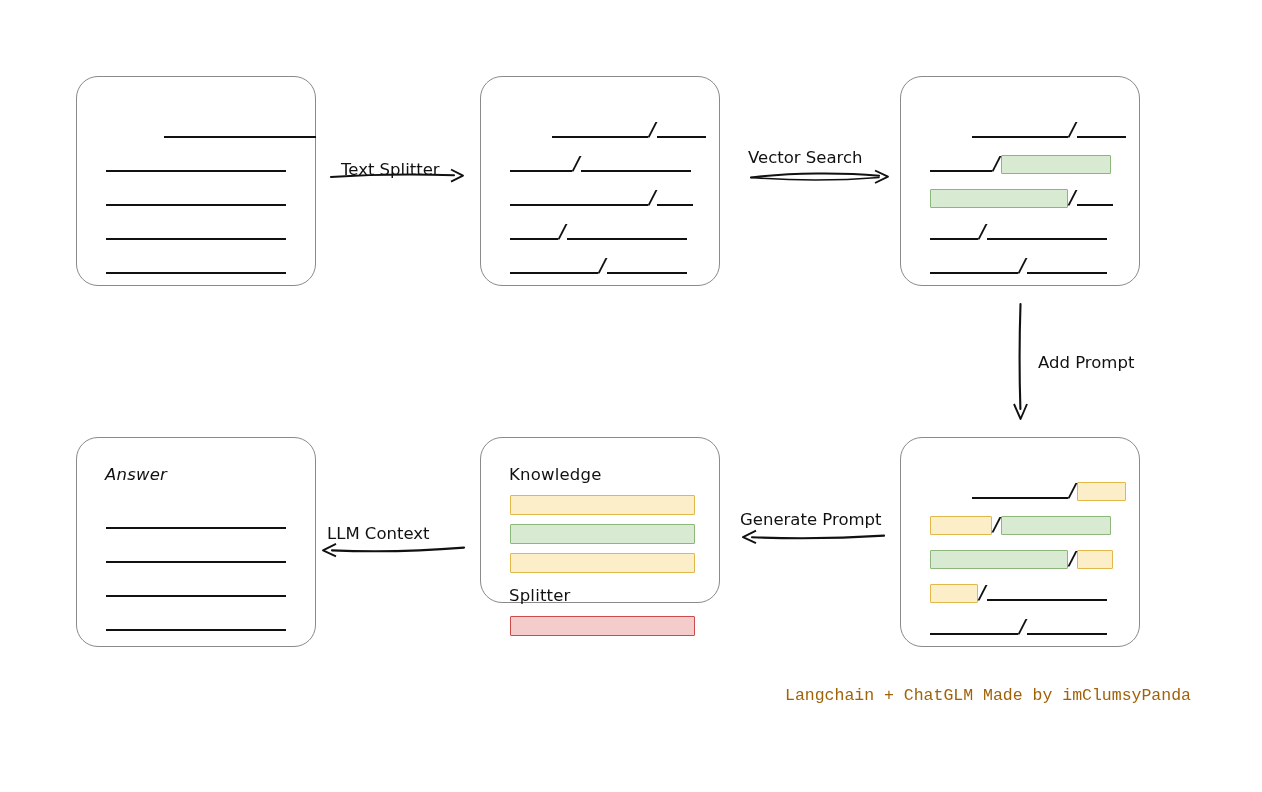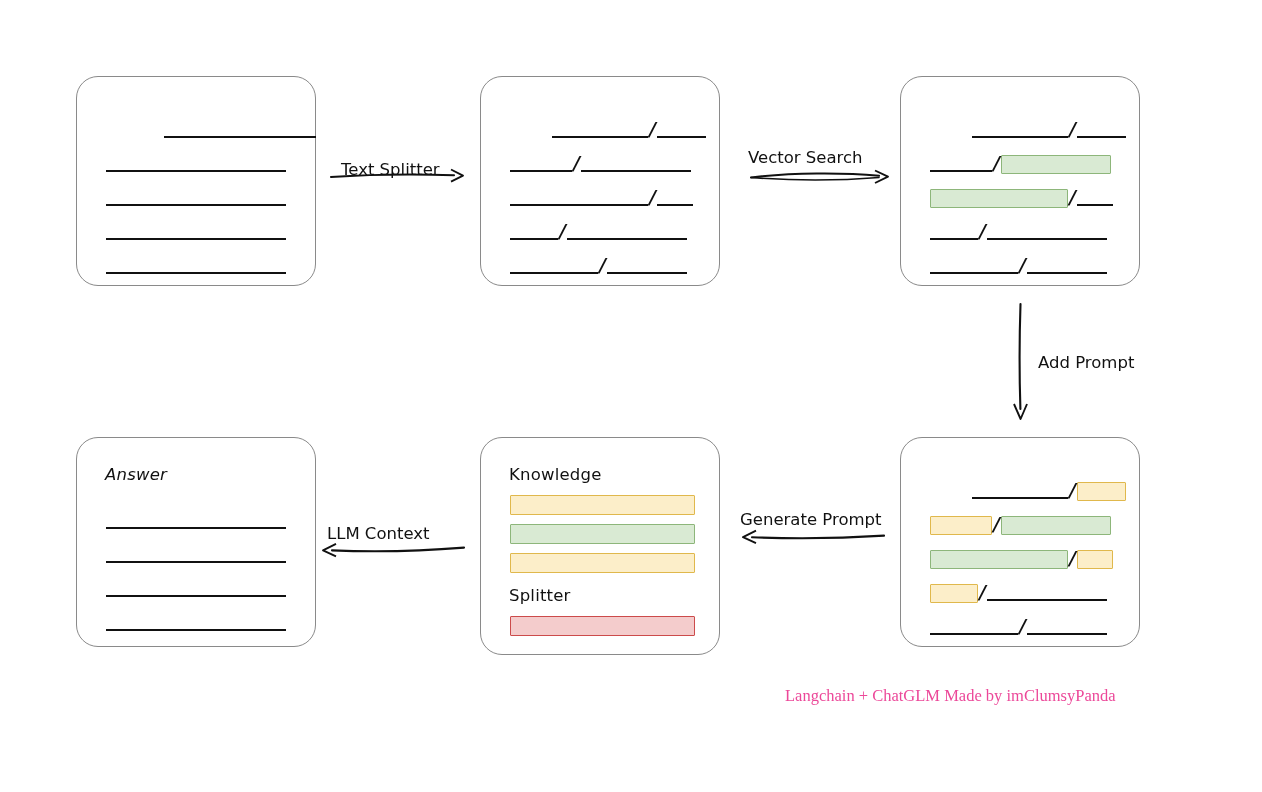--- a/index.html
+++ b/index.html
@@ -89,23 +89,23 @@
   .arrow-label {
     position: absolute;
     font-family: "DejaVu Sans", sans-serif;
     font-size: 16.5px;
     color: #111;
     white-space: nowrap;
   }
 
   .footer-note {
     position: absolute;
-    font-family: Liberation Serif, serif;
+    font-family: Liberation Mono, monospace;
     font-size: 16.5px;
-    color: #ec4899;
+    color: #a16207;
     white-space: nowrap;
     text-align: right;
   }
 </style>
 </head>
 <body>
 
 <div class="doc-box" style="left:76px; top:76px; width:240px; height:210px;">
   <div class="doc-lines">
       <div class="line-row" style="left: 29px; top: 42px;">
@@ -246,21 +246,21 @@
 </div>
 
 <div class="arrow" style="left:740px; top:529px; width:145px; height:16px;">
   <svg width="145" height="16" viewBox="0 0 145 16">
     <path d="M144 6.6 C 100 9.4, 50 9.8, 12 8.2" stroke="#111" stroke-width="2.1" fill="none" stroke-linecap="round"></path>
     <path d="M16 1.6 L3 8.2 L16 14.2" stroke="#111" stroke-width="1.9" fill="none" stroke-linejoin="round"></path>
   </svg>
 </div>
 <div class="arrow-label" style="left:740px; top:510px;">Generate Prompt</div>
 
-<div class="doc-box" style="left:480px; top:437px; width:240px; height:218px;">
+<div class="doc-box" style="left:480px; top:437px; width:240px; height:166px;">
   <div class="box-title" style="left:28px; top:27px;">Knowledge</div>
   <div class="prompt-bars">
       <div class="prompt-bar chip-yellow" style="left: 29px; top: 57px; width: 185px;"></div>
       <div class="prompt-bar chip-green" style="left: 29px; top: 86px; width: 185px;"></div>
       <div class="prompt-bar chip-yellow" style="left: 29px; top: 115px; width: 185px;"></div>
     </div>
 
   <div class="box-title" style="left:28px; top:148px;">Splitter</div>
   <div class="prompt-bars">
       <div class="prompt-bar chip-red" style="left: 29px; top: 178px; width: 185px;"></div>

